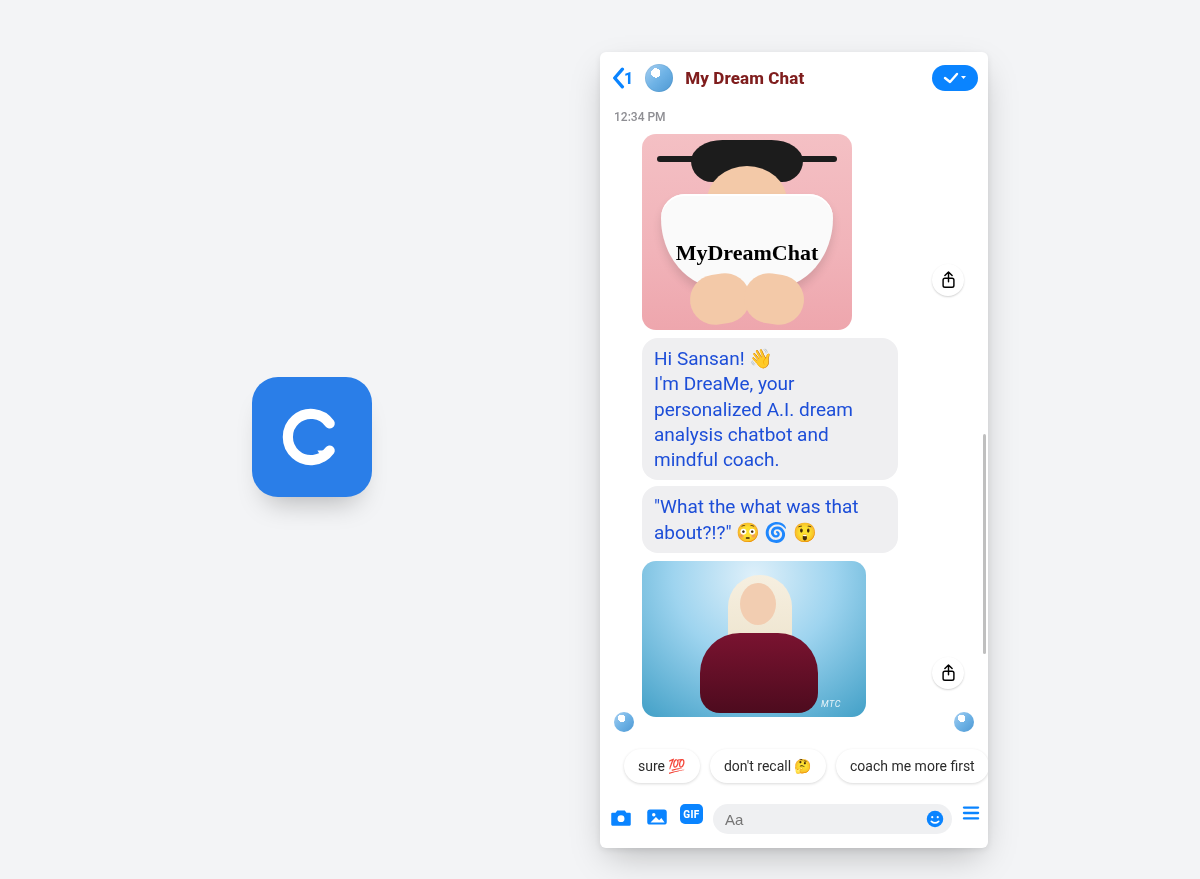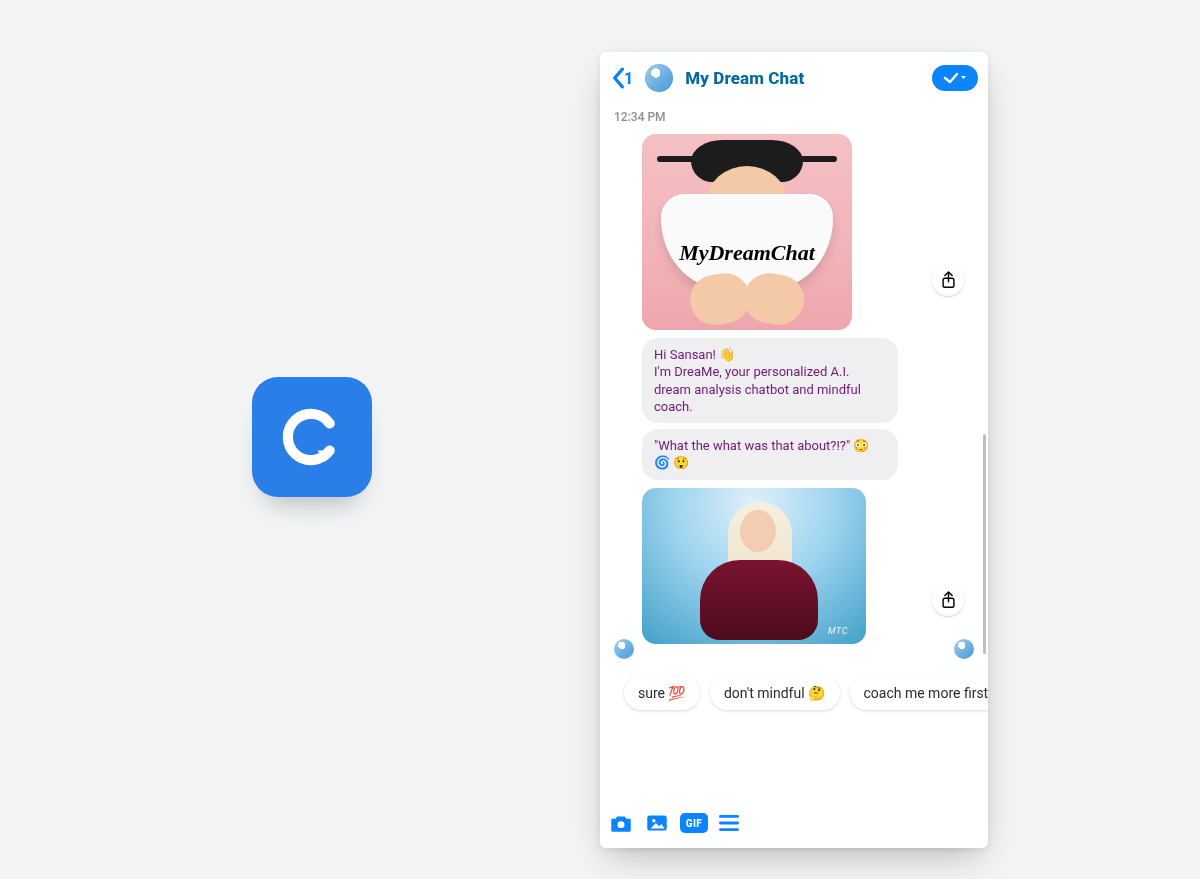--- a/index.html
+++ b/index.html
@@ -69,21 +69,21 @@
     margin-right: 6px;
     background:
       radial-gradient(circle at 38% 32%, #fff 0 18%, transparent 18%),
       linear-gradient(135deg,#a9d0f2 0%, #6fb3e6 50%, #4d98d3 100%);
     box-shadow: inset 0 0 0 1px rgba(0,0,0,.05);
   }
   .chat-title {
     font-size: 17px;
     font-weight: 800;
     letter-spacing: .1px;
-    color: #0369a1;
+    color: #7f1d1d;
     flex: 1;
   }
   .action-pill {
     width: 46px;
     height: 26px;
     border-radius: 14px;
     background: #0a84ff;
     display: flex;
     align-items: center;
     justify-content: center;
@@ -155,21 +155,20 @@
     border-radius: 24px 24px 60px 60px / 24px 24px 70px 70px;
     box-shadow: 0 6px 10px rgba(0,0,0,.12), inset 0 2px 0 #fff;
   }
   .promo .pillow-text {
     position: absolute;
     top: 106px;
     left: 0; right: 0;
     text-align: center;
     font-family: "Brush Script MT","Segoe Script","Comic Sans MS",cursive;
     font-size: 22px;
-    font-style: italic;
     color: #000;
     font-weight: 600;
   }
   .promo .arm {
     position: absolute;
     top: 140px;
     background: #f3c9a8;
     border-radius: 40px;
   }
   .promo .arm.l { left: 48px; width: 60px; height: 50px; transform: rotate(-8deg); }
@@ -181,22 +180,22 @@
     border-radius: 50%;
     background: #fff;
     box-shadow: 0 1px 2px rgba(0,0,0,.18);
     display: flex; align-items: center; justify-content: center;
     right: 14px;
   }
   .share-btn svg { width: 15px; height: 18px; }
 
   .bubble {
     background: #efeff1;
-    color: #701a75;
-    font-size: 13px;
+    color: #1d4ed8;
+    font-size: 19px;
     line-height: 1.33;
     padding: 8px 12px;
     border-radius: 16px;
     max-width: 256px;
     margin-left: 28px;
     margin-top: 6px;
   }
   .bubble.first { margin-top: 8px; }
 
   
@@ -226,21 +225,21 @@
   }
   .gif .jacket {
     position: absolute;
     left: 58px; top: 72px;
     width: 118px; height: 80px;
     border-radius: 40px 40px 20px 20px;
     background: linear-gradient(#7a1330,#4d0b1e);
   }
   .gif .mark {
     position: absolute;
-    right: 18px; bottom: 8px;
+    right: 25px; bottom: 8px;
     color: rgba(255,255,255,.85);
     font-size: 9px;
     font-style: italic;
     letter-spacing: .6px;
   }
 
   .mini-avatar {
     position: absolute;
     bottom: -15px;
     width: 20px; height: 20px;
@@ -270,21 +269,21 @@
     color: #2b2b2b;
     display: flex;
     align-items: center;
     white-space: nowrap;
   }
 
   
   .composer {
     height: 44px;
     display: flex;
-    align-items: center;
+    align-items: flex-start;
     padding: 0 8px 6px 8px;
     gap: 10px;
   }
   .comp-icon {
     width: 26px; height: 26px;
     color: #0a84ff;
     display: flex; align-items: center; justify-content: center;
   }
   .comp-icon svg { width: 26px; height: 26px; }
   .gif-badge {
@@ -381,40 +380,49 @@
           <path d="M8 1 L8 12 M8 1 L4 5 M8 1 L12 5" stroke="#000" stroke-width="1.6" fill="none" stroke-linecap="round" stroke-linejoin="round"></path>
           <rect x="2" y="8" width="12" height="10" rx="2" fill="none" stroke="#000" stroke-width="1.6"></rect>
         </svg>
       </div>
       <div class="mini-avatar left"></div>
       <div class="mini-avatar right"></div>
     </div>
 
     <div class="quick-replies">
       <div class="qr">sure 💯</div>
-      <div class="qr">don't mindful 🤔</div>
+      <div class="qr">don't recall 🤔</div>
       <div class="qr">coach me more first</div>
     </div>
   </div>
 
   <div class="composer">
     <div class="comp-icon">
       <svg viewBox="0 0 24 24">
         <path d="M4 8h3l1.5-2h7L17 8h3a1 1 0 0 1 1 1v10a1 1 0 0 1-1 1H4a1 1 0 0 1-1-1V9a1 1 0 0 1 1-1z" fill="#0a84ff"></path>
         <circle cx="12" cy="13.5" r="3.2" fill="#fff"></circle>
       </svg>
     </div>
     <div class="comp-icon">
       <svg viewBox="0 0 24 24">
         <rect x="3" y="5" width="18" height="14" rx="2.5" fill="#0a84ff"></rect>
         <circle cx="9" cy="10" r="1.6" fill="#fff"></circle>
         <path d="M6 17 L11 12 L14 15 L16 13 L19 17 Z" fill="#fff"></path>
       </svg>
     </div>
     <div class="gif-badge">GIF</div>
+    <div class="input-pill">
+      <input type="text" placeholder="Aa" style="">
+      <svg class="smile" viewBox="0 0 24 24">
+        <circle cx="12" cy="12" r="9" fill="#0a84ff"></circle>
+        <circle cx="9" cy="10" r="1.2" fill="#fff"></circle>
+        <circle cx="15" cy="10" r="1.2" fill="#fff"></circle>
+        <path d="M8 14.5 Q12 18 16 14.5" stroke="#fff" stroke-width="1.8" fill="none" stroke-linecap="round"></path>
+      </svg>
+    </div>
     <svg class="hamburger" viewBox="0 0 22 18">
       <rect x="1" y="1" width="20" height="2.8" rx="1.4" fill="#0a84ff"></rect>
       <rect x="1" y="7.6" width="20" height="2.8" rx="1.4" fill="#0a84ff"></rect>
       <rect x="1" y="14.2" width="20" height="2.8" rx="1.4" fill="#0a84ff"></rect>
     </svg>
   </div>
 
 </div>
 
 </body></html>

